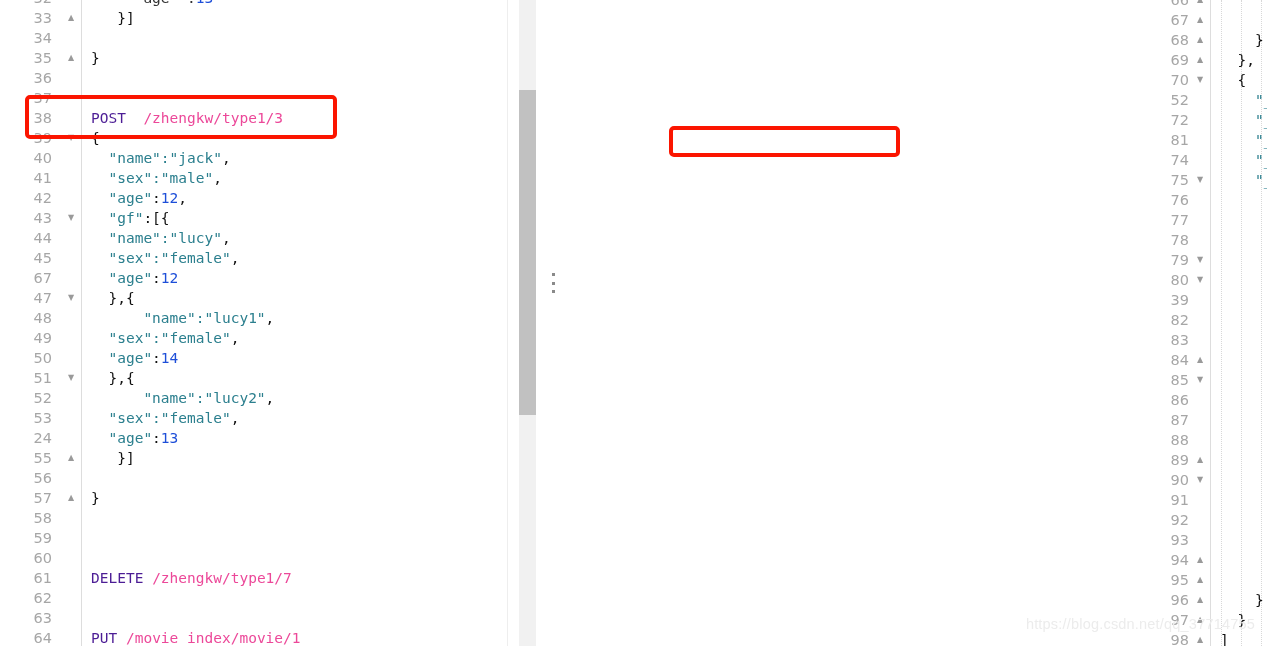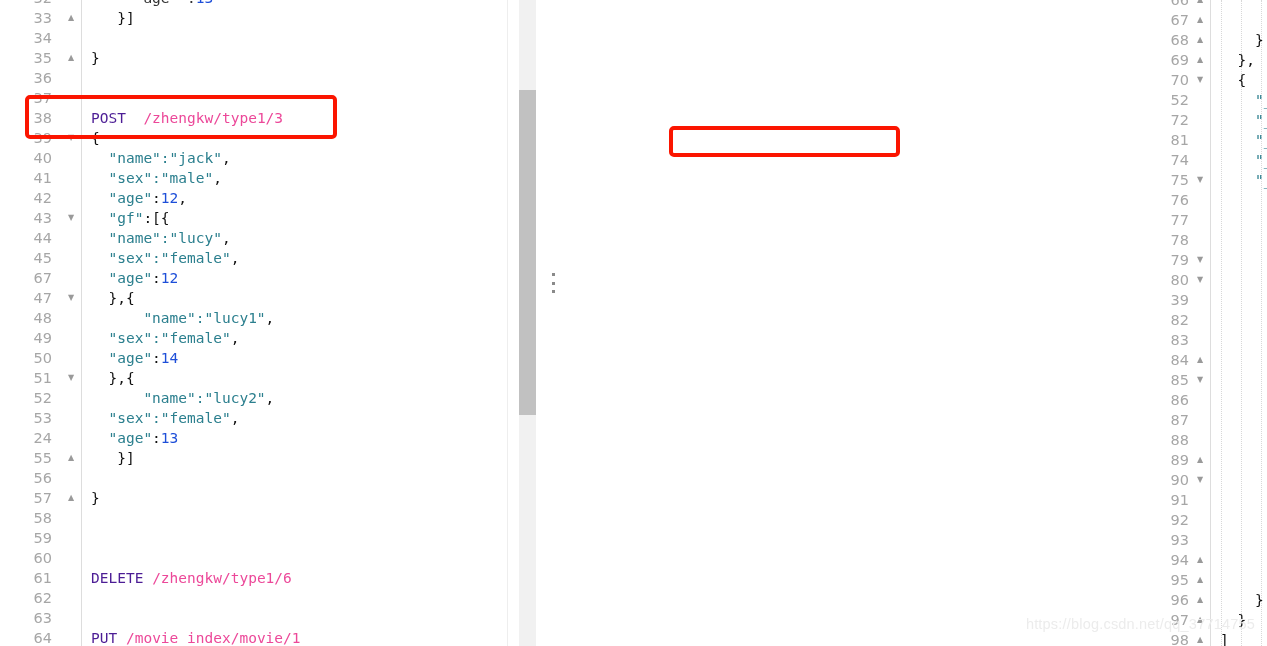--- a/index.html
+++ b/index.html
@@ -209,21 +209,21 @@
         <div class="row"><div class="gutter">51<span class="fold">▼</span></div><div class="code"><span class="t-punct">  },{</span></div></div>
         <div class="row"><div class="gutter">52</div><div class="code"><span class="t-str">      "name":"lucy2"</span><span class="t-punct">,</span></div></div>
         <div class="row"><div class="gutter">53</div><div class="code"><span class="t-str">  "sex":"female"</span><span class="t-punct">,</span></div></div>
         <div class="row"><div class="gutter">24</div><div class="code"><span class="t-str">  "age"</span><span class="t-punct">:</span><span class="t-num">13</span></div></div>
         <div class="row"><div class="gutter">55<span class="fold">▲</span></div><div class="code"><span class="t-punct">   }]</span></div></div>
         <div class="row"><div class="gutter">56</div><div class="code"></div></div>
         <div class="row"><div class="gutter">57<span class="fold">▲</span></div><div class="code"><span class="t-punct">}</span></div></div>
         <div class="row"><div class="gutter">58</div><div class="code"></div></div>
         <div class="row"><div class="gutter">59</div><div class="code"></div></div>
         <div class="row"><div class="gutter">60</div><div class="code"></div></div>
-        <div class="row"><div class="gutter">61</div><div class="code"><span class="t-verb">DELETE</span><span class="t-plain"> </span><span class="t-url">/zhengkw/type1/6</span></div></div>
+        <div class="row"><div class="gutter">61</div><div class="code"><span class="t-verb">DELETE</span><span class="t-plain"> </span><span class="t-url">/zhengkw/type1/7</span></div></div>
         <div class="row"><div class="gutter">62</div><div class="code"></div></div>
         <div class="row"><div class="gutter">63</div><div class="code"></div></div>
         <div class="row"><div class="gutter">64</div><div class="code"><span class="t-verb">PUT</span><span class="t-plain"> </span><span class="t-url">/movie_index/movie/1</span></div></div>
       </div>
     <div class="hl-box" id="left-hl" title="POST /zhengkw/type1/3" style="left: 25px; top: 95px; width: 312px; height: 44px; border-color: rgb(251, 21, 0);"></div>
   </div>
 
   <div class="divider">
     <div class="scroll-track"></div>
     <div class="scroll-thumb" id="scroll-thumb" style="top: 90px; height: 325px;"></div>

